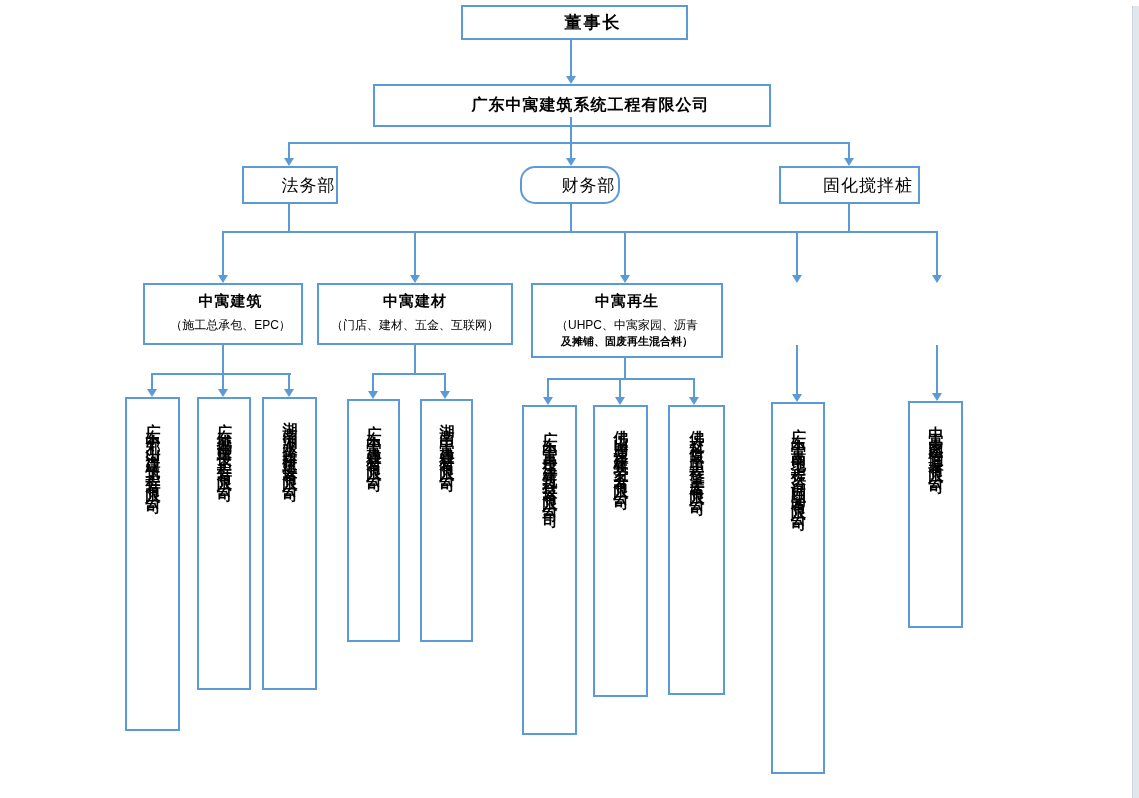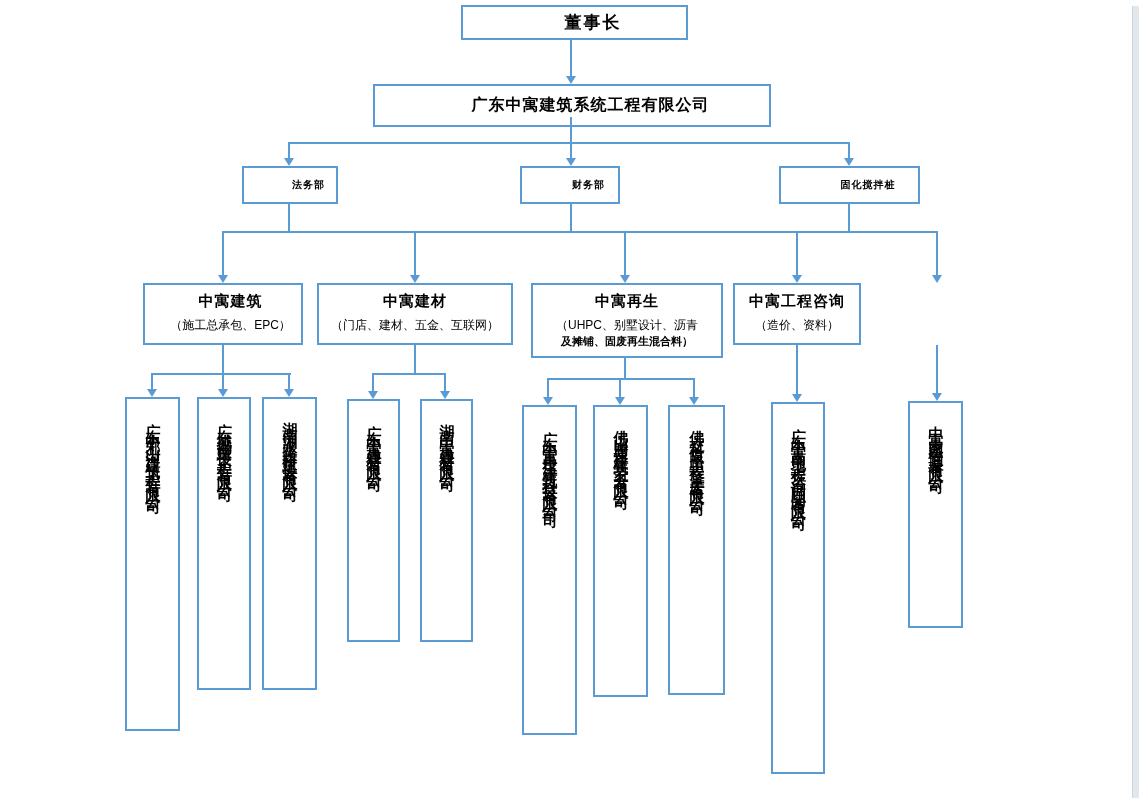--- a/index.html
+++ b/index.html
@@ -3,21 +3,21 @@
 <meta charset="utf-8">
 <style>
   html,body{margin:0;padding:0;background:#ffffff;}
   .stage{position:relative;width:1139px;height:798px;background:#ffffff;overflow:hidden;
          font-family:"Liberation Sans","DejaVu Sans",sans-serif;color:#000;}
   
   .box{position:absolute;box-sizing:border-box;border:2px solid #5b9bd5;background:#fff;}
   .center{display:flex;align-items:center;justify-content:center;padding-left:37px;}
   .lbl-l1{font-size:17px;font-weight:bold;letter-spacing:2px;}
   .lbl-l2{font-size:16px;font-weight:bold;letter-spacing:1px;}
-  .lbl-dept{font-size:10px;font-weight:bold;letter-spacing:1px;}
+  .lbl-dept{font-size:17px;font-weight:normal;letter-spacing:1px;}
   .div-box{text-align:center;padding-top:7px;}
   .div-title{font-size:15px;font-weight:bold;letter-spacing:1px;}
   .div-sub{font-size:12px;font-weight:normal;margin-top:6px;line-height:1.45;}
   .div-sub2{font-size:11px;font-weight:bold;line-height:1.45;}
   
   .vbox{display:flex;justify-content:center;align-items:flex-start;}
   .vtext{writing-mode:vertical-rl;text-orientation:upright;font-size:15px;font-weight:bold;
          letter-spacing:6px;padding-top:11px;}
   
   .hl{position:absolute;height:2px;background:#5b9bd5;}
@@ -49,21 +49,21 @@
   <div class="vl" style="left:288px;top:142px;height:16px;"></div>
   <div class="ah" style="left:284px;top:158px;"></div>
   <div class="vl" style="left:570px;top:142px;height:16px;"></div>
   <div class="ah" style="left:566px;top:158px;"></div>
   <div class="vl" style="left:848px;top:142px;height:16px;"></div>
   <div class="ah" style="left:844px;top:158px;"></div>
 
   <div class="box center" style="left:242px;top:166px;width:96px;height:38px;">
     <span class="lbl-dept">法务部</span>
   </div>
-  <div class="box center" style="left:520px;top:166px;width:100px;height:38px;">
+  <div class="box center" style="left:520px;top:166px;width:100px;height:38px;border-radius:15px;">
     <span class="lbl-dept">财务部</span>
   </div>
   <div class="box center" style="left:779px;top:166px;width:141px;height:38px;">
     <span class="lbl-dept">固化搅拌桩</span>
   </div>
 
   <div class="vl" style="left:288px;top:204px;height:27px;"></div>
   <div class="vl" style="left:570px;top:204px;height:27px;"></div>
   <div class="vl" style="left:848px;top:204px;height:27px;"></div>
   <div class="hl" style="left:222px;top:231px;width:716px;"></div>
@@ -81,26 +81,22 @@
   <div class="box div-box" style="left:143px;top:283px;width:160px;height:62px;padding-left:15px;">
     <div class="div-title">中寓建筑</div>
     <div class="div-sub">（施工总承包、EPC）</div>
   </div>
   <div class="box div-box" style="left:317px;top:283px;width:196px;height:62px;">
     <div class="div-title">中寓建材</div>
     <div class="div-sub">（门店、建材、五金、互联网）</div>
   </div>
   <div class="box div-box" style="left:531px;top:283px;width:192px;height:75px;">
     <div class="div-title">中寓再生</div>
-    <div class="div-sub">（UHPC、别墅设计、沥青</div>
+    <div class="div-sub">（UHPC、中寓家园、沥青</div>
     <div class="div-sub2">及摊铺、固废再生混合料）</div>
-  </div>
-  <div class="box div-box" style="left:733px;top:283px;width:128px;height:62px;">
-    <div class="div-title">中寓工程咨询</div>
-    <div class="div-sub">（造价、资料）</div>
   </div>
 
   <div class="vl" style="left:222px;top:345px;height:28px;"></div>
   <div class="hl" style="left:151px;top:373px;width:140px;"></div>
   <div class="vl" style="left:151px;top:373px;height:16px;"></div>
   <div class="ah" style="left:147px;top:389px;"></div>
   <div class="vl" style="left:222px;top:373px;height:16px;"></div>
   <div class="ah" style="left:218px;top:389px;"></div>
   <div class="vl" style="left:288px;top:373px;height:16px;"></div>
   <div class="ah" style="left:284px;top:389px;"></div>

